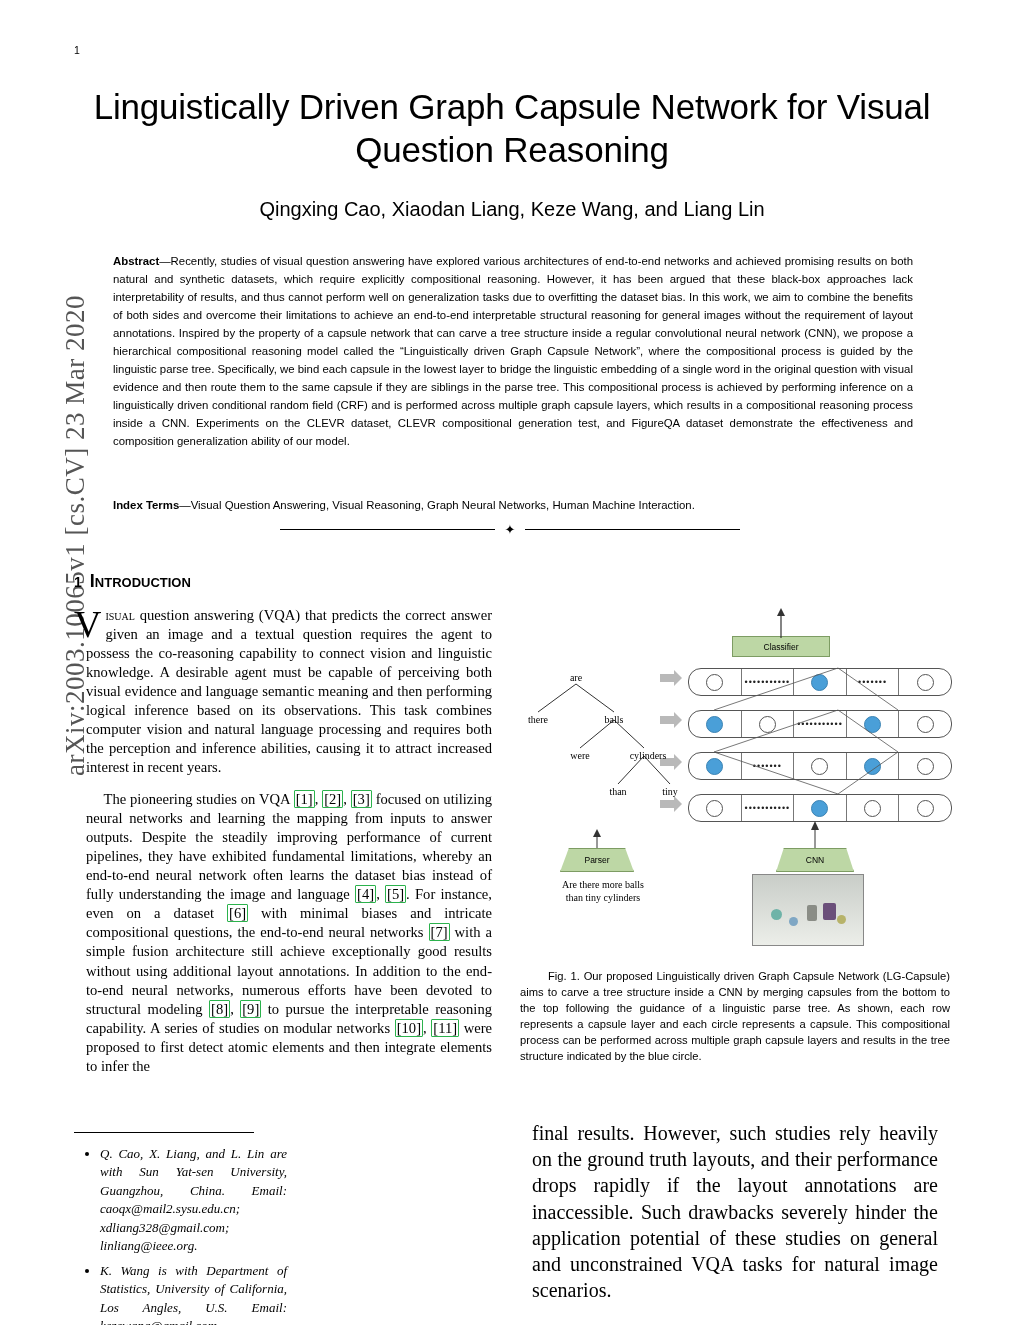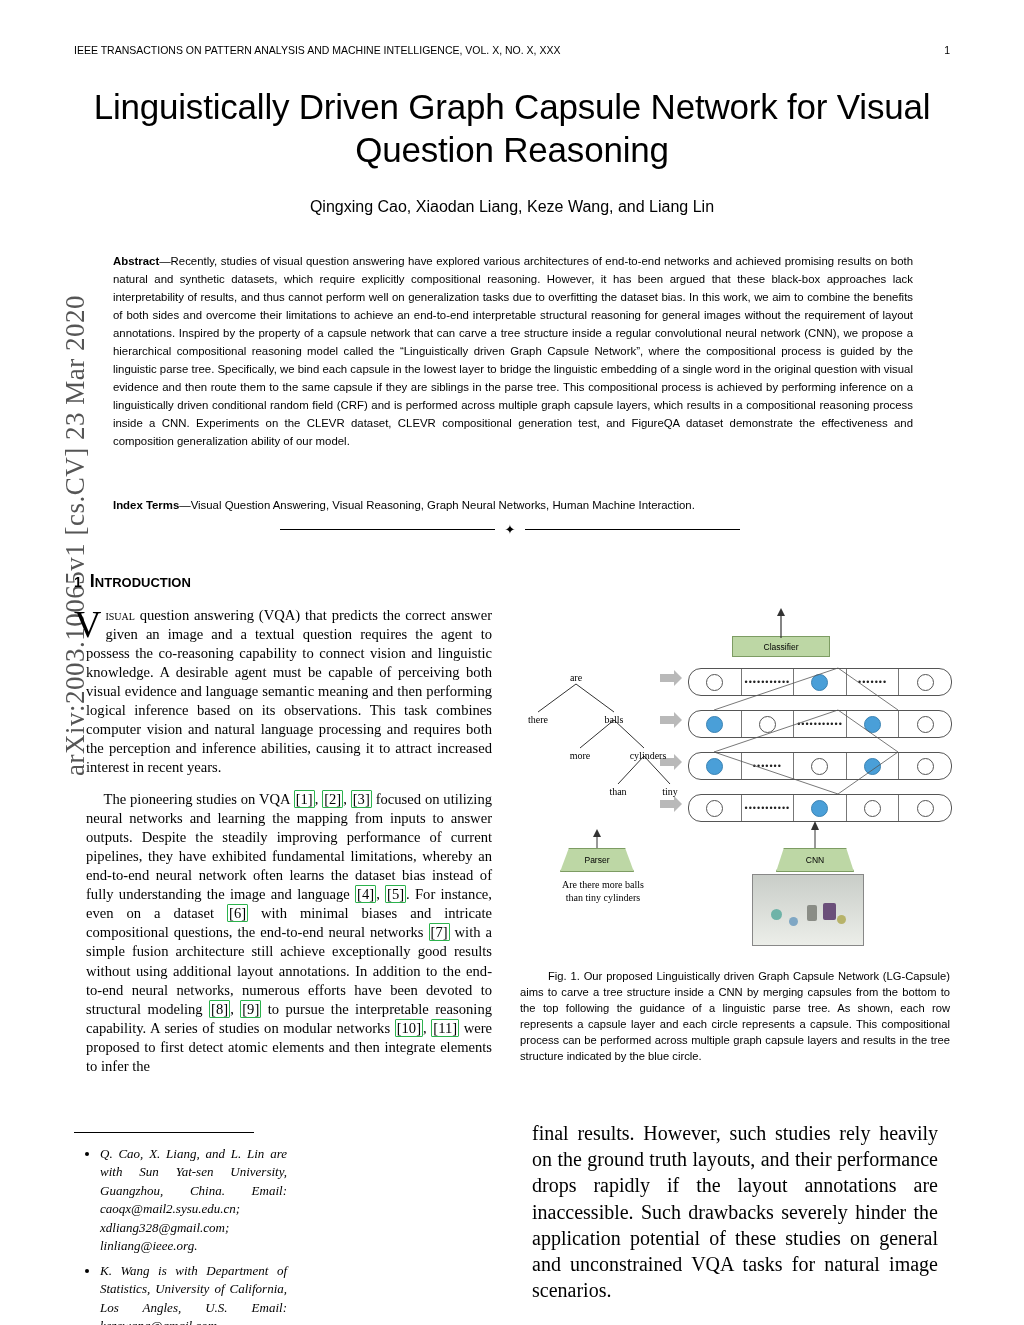--- a/index.html
+++ b/index.html
@@ -39,21 +39,21 @@
   
   .title {
     position:absolute; left:74px; top:86px; width:876px;
     font-family:"Liberation Sans", sans-serif;
     font-size:35px; line-height:1.22; text-align:center; font-weight:400;
     letter-spacing:-0.2px;
   }
   .authors {
     position:absolute; left:74px; top:198px; width:876px;
     font-family:"Liberation Sans", sans-serif;
-    font-size:16px; text-align:center;
+    font-size:20px; text-align:center;
   }
 
   
   .abstract {
     position:absolute; left:113px; top:252px; width:800px;
     font-family:"Liberation Sans", sans-serif;
     font-size:11.4px; line-height:1.58; text-align:justify;
   }
   .abstract b { font-weight:700; }
   .indexterms {
@@ -169,21 +169,20 @@
   .blob { position:absolute; border-radius:2px; }
 </style>
 </head>
 <body>
 
 <div class="page">
 
   <div class="arxiv-stamp">arXiv:2003.10065v1  [cs.CV]  23 Mar 2020</div>
 
   <div class="runhead">
-    <span>IEEE TRANSACTIONS ON PATTERN ANALYSIS AND MACHINE INTELLIGENCE, VOL. X, NO. X, XXX</span>
     <span>1</span>
   </div>
 
   <div class="title">Linguistically Driven Graph Capsule Network for Visual Question Reasoning</div>
   <div class="authors">Qingxing Cao, Xiaodan Liang, Keze Wang, and Liang Lin</div>
 
   <div class="abstract">
     <b>Abstract</b><span>—</span><span>Recently, studies of visual question answering have explored various architectures of end-to-end networks and achieved promising results on both natural and synthetic datasets, which require explicitly compositional reasoning. However, it has been argued that these black-box approaches lack interpretability of results, and thus cannot perform well on generalization tasks due to overfitting the dataset bias. In this work, we aim to combine the benefits of both sides and overcome their limitations to achieve an end-to-end interpretable structural reasoning for general images without the requirement of layout annotations. Inspired by the property of a capsule network that can carve a tree structure inside a regular convolutional neural network (CNN), we propose a hierarchical compositional reasoning model called the “Linguistically driven Graph Capsule Network”, where the compositional process is guided by the linguistic parse tree. Specifically, we bind each capsule in the lowest layer to bridge the linguistic embedding of a single word in the original question with visual evidence and then route them to the same capsule if they are siblings in the parse tree. This compositional process is achieved by performing inference on a linguistically driven conditional random field (CRF) and is performed across multiple graph capsule layers, which results in a compositional reasoning process inside a CNN. Experiments on the CLEVR dataset, CLEVR compositional generation test, and FigureQA dataset demonstrate the effectiveness and composition generalization ability of our model.</span>
   </div>
 
@@ -327,21 +326,21 @@
           <line x1="56" y1="34" x2="94" y2="62"></line>
           <line x1="94" y1="70" x2="60" y2="98"></line>
           <line x1="94" y1="70" x2="124" y2="98"></line>
           <line x1="124" y1="106" x2="98" y2="134"></line>
           <line x1="124" y1="106" x2="150" y2="134"></line>
         </g>
       </svg>
       <div class="node" style="left:56px; top:22px;">are</div>
       <div class="node" style="left:18px; top:64px;">there</div>
       <div class="node" style="left:94px; top:64px;">balls</div>
-      <div class="node" style="left:60px; top:100px;">more</div>
+      <div class="node" style="left:60px; top:100px;">were</div>
       <div class="node" style="left:128px; top:100px;">cylinders</div>
       <div class="node" style="left:98px; top:136px;">than</div>
       <div class="node" style="left:150px; top:136px;">tiny</div>
     </div>
 
     <div class="box-green" style="left:40px; top:248px; width:72px; height:22px; clip-path:polygon(12% 0, 88% 0, 100% 100%, 0 100%);">Parser</div>
     <svg style="position:absolute; left:68px; top:228px;" width="18" height="20">
       <line x1="9" y1="20" x2="9" y2="7" stroke="#333" stroke-width="1"></line>
       <polygon points="9,1 5,9 13,9" fill="#333"></polygon>
     </svg>

